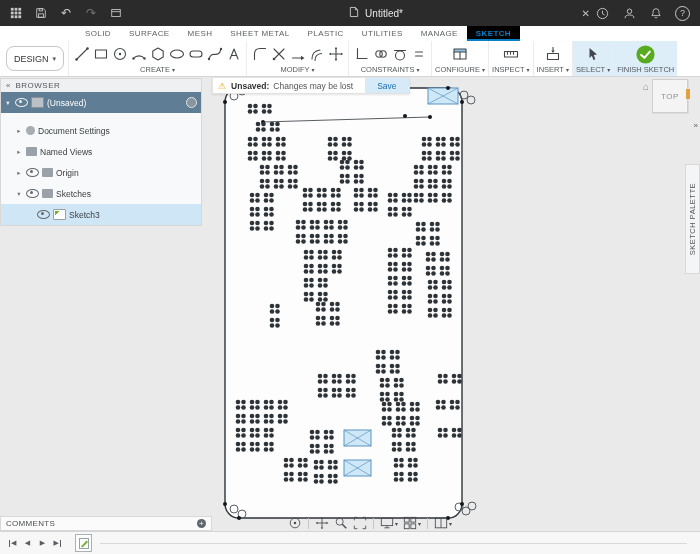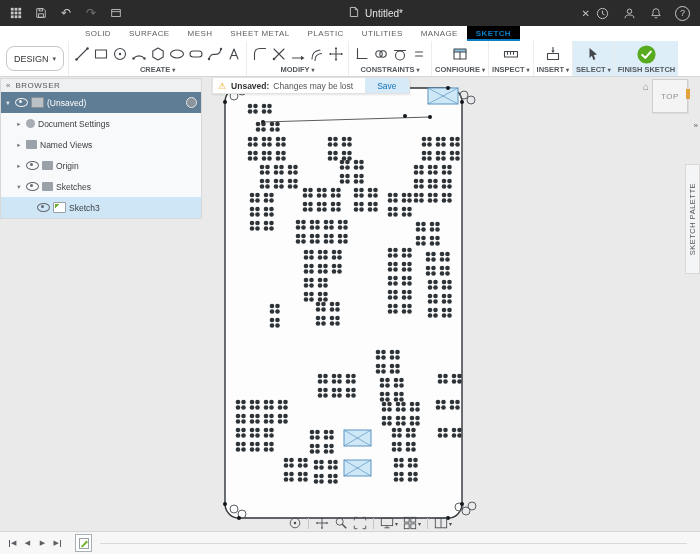--- a/index.html
+++ b/index.html
@@ -19,21 +19,21 @@
 
   
   .tabsrow{position:absolute;top:26px;left:0;right:0;height:15px;background:#fff;display:flex;align-items:stretch;padding-left:76px;z-index:39;}
   .tab{padding:0 9px;font-size:8px;letter-spacing:.4px;color:#5a5e62;display:flex;align-items:center;cursor:pointer;white-space:nowrap;}
   .tab.active{background:#000000;color:#0b7ec4;font-weight:bold;box-shadow:inset 0 -2px 0 #0b7ec4;}
 
   
   .toolsrow{position:absolute;top:41px;left:0;right:0;height:35px;background:#fff;border-bottom:1px solid #d5d5d5;display:flex;align-items:stretch;z-index:39;}
   .design-btn{margin:5px 4px 5px 6px;border:1px solid #c6c6c6;border-radius:8px;display:flex;align-items:center;padding:0 7px;font-size:9px;color:#333;background:#fff;gap:4px;cursor:pointer;white-space:nowrap;}
   .design-btn::after{content:"▾";font-size:7px;color:#555;}
-  .rgroup{display:flex;flex-direction:column;align-items:center;justify-content:flex-start;padding:2px 3px 0;border-left:1px solid #ececec;font-weight:bold;}
+  .rgroup{display:flex;flex-direction:column;align-items:center;justify-content:flex-start;padding:2px 3px 0;border-left:1px solid #ececec;}
   .rgroup.hl-group{background:#ddeef9;}
   .gicons{display:flex;align-items:center;gap:0px;height:22px;}
   .gico-btn{width:19px;height:20px;display:flex;align-items:center;justify-content:center;border-radius:2px;cursor:pointer;}
   .gico-btn.wide{width:24px;}
   .glabel{font-size:7.5px;color:#54585c;display:flex;align-items:center;gap:2px;margin-top:0px;cursor:pointer;white-space:nowrap;}
   .glabel::after{content:"▾";font-size:6px;}
   .glabel.no-caret::after{content:none;}
   svg.gico{stroke:#43474b;fill:none;stroke-width:1.1;stroke-linecap:round;stroke-linejoin:round;display:block;}
   svg.gico .fdot{fill:#43474b;stroke:none;}
 
@@ -1104,21 +1104,21 @@
         <span class="b-title">BROWSER</span>
       </div>
       <div id="browser-tree">
           <div class="brow sel" style="padding-left: 3px;">
             <span class="caret">▾</span>
             <span class="eye"></span>
             <span class="tico document-icon"></span>
             <span>(Unsaved)</span>
             <span class="radial"></span>
           </div>
-          <div class="brow" style="padding-left: 14px;">
+          <div class="brow" style="padding-left: 14px; margin-top: 7px;">
             <span class="caret">▸</span>
             <span class="tico gear-icon"></span>
             <span>Document Settings</span>
           </div>
           <div class="brow" style="padding-left: 14px;">
             <span class="caret">▸</span>
             <span class="tico folder-icon"></span>
             <span>Named Views</span>
           </div>
           <div class="brow" style="padding-left: 14px;">
@@ -1135,20 +1135,24 @@
           </div>
           <div class="brow hl" style="padding-left: 25px;">
             <span class="caret"></span>
             <span class="eye"></span>
             <span class="tico sketch-icon"></span>
             <span>Sketch3</span>
           </div>
         </div>
     </div>
 
+    <div class="comments">
+      <span>COMMENTS</span>
+      <span class="plusbtn">+</span>
+    </div>
 
     <div class="vc-wrap">
       <span class="vc-home">⌂</span>
       <div class="viewcube">
         <span>TOP</span>
         <span class="vc-orange"></span>
       </div>
     </div>
 
     <span class="chev-right">»</span>

